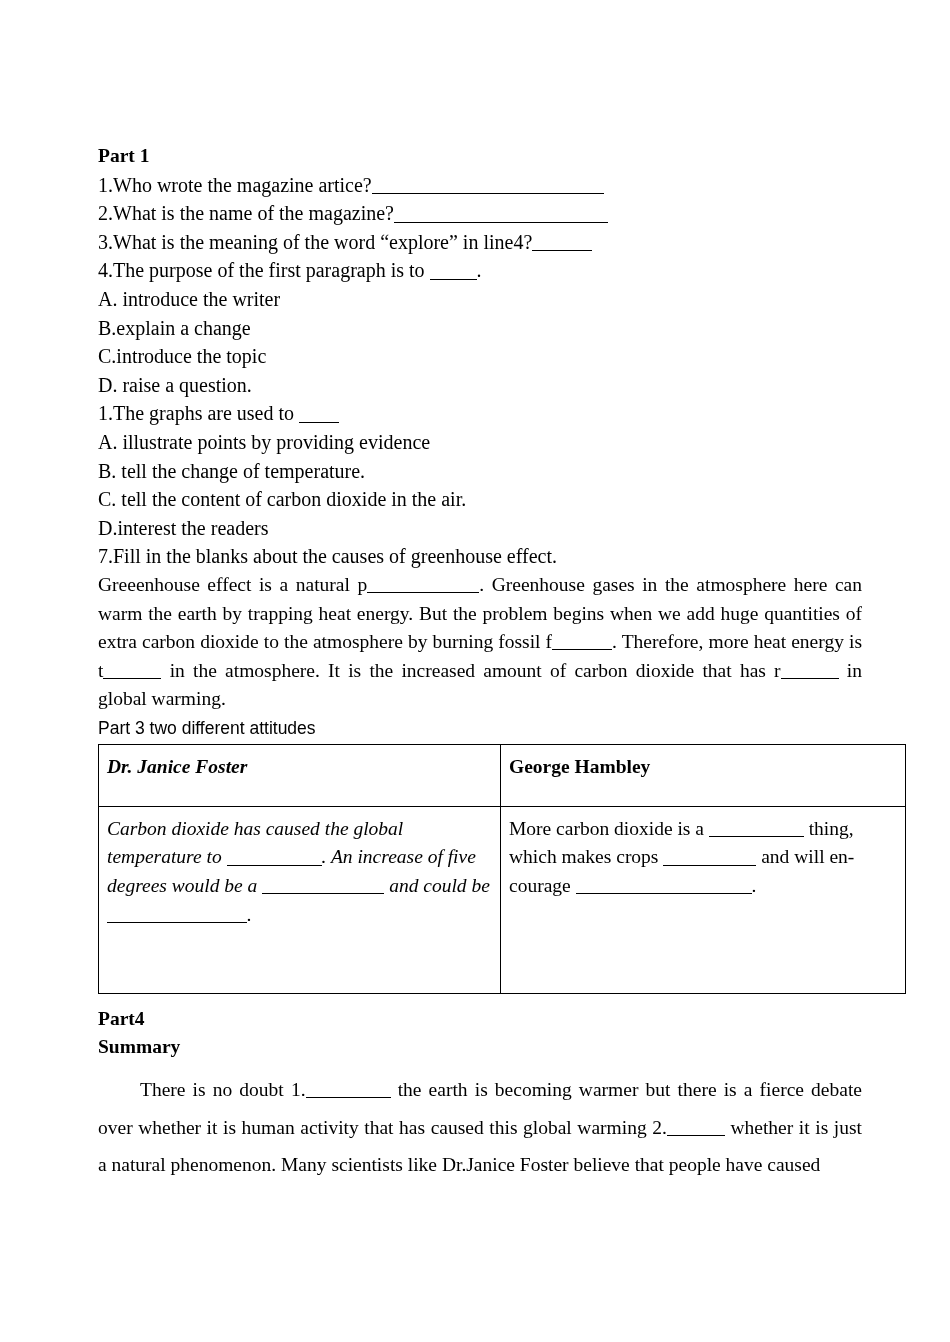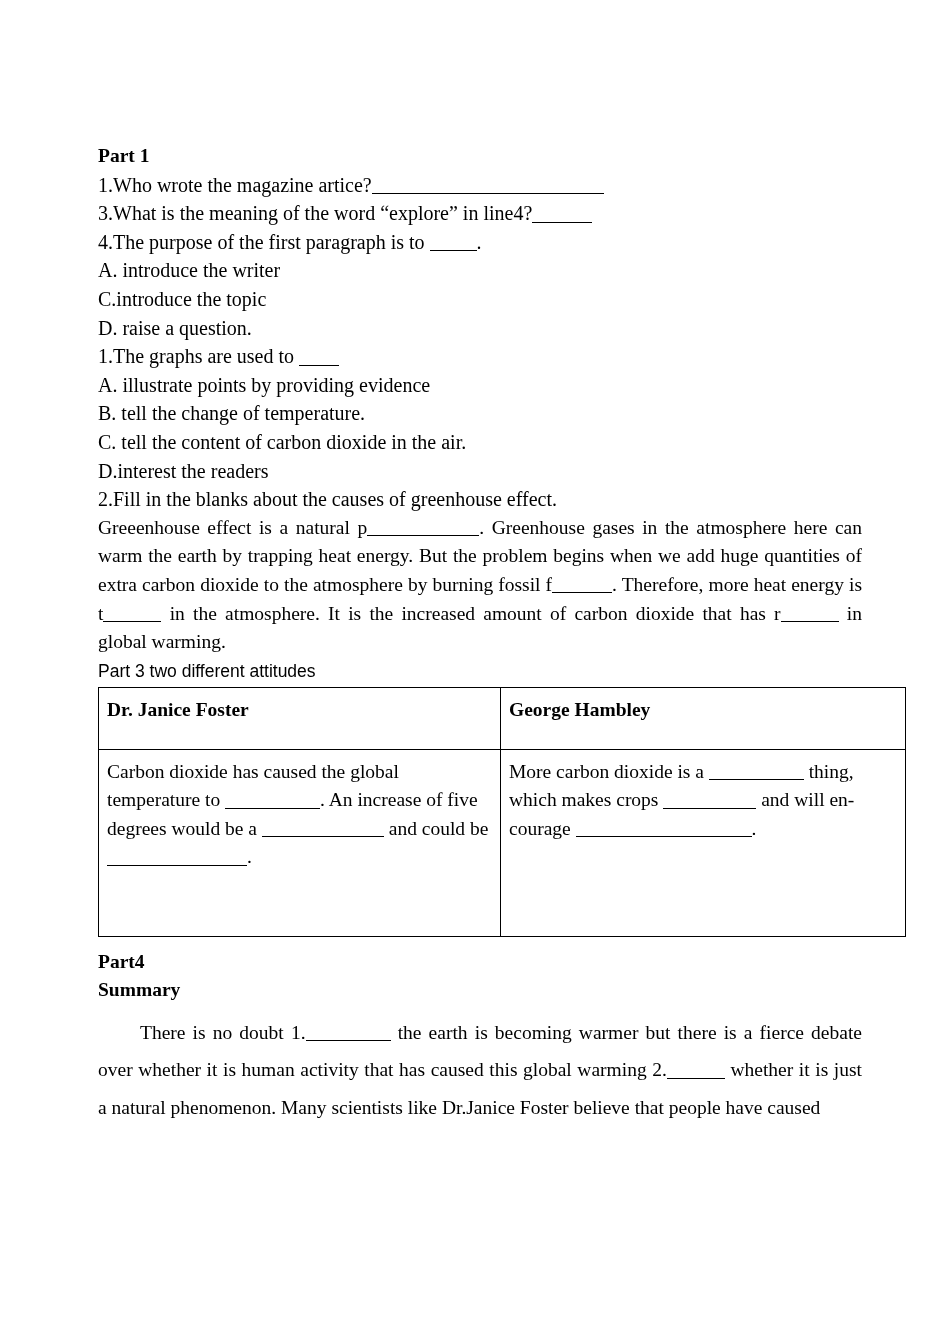--- a/index.html
+++ b/index.html
@@ -75,21 +75,21 @@
     margin-top: 3px;
     table-layout: fixed;
   }
   table.attitudes td {
     border: 1.6px solid #000;
     vertical-align: top;
     padding: 8px 9px 8px 8px;
     font-size: 19.5px;
     line-height: 28.6px;
   }
-  table.attitudes td.col-left { width: 384px; }
+  table.attitudes td.col-left { width: 384px; font-style: italic; }
   table.attitudes td.col-right { width: 387px; }
   table.attitudes tr.hdr td {
     font-weight: bold;
     height: 45px;
   }
   table.attitudes tr.body td {
     height: 170px;
   }
 
   
@@ -107,38 +107,40 @@
 </head>
 <body>
 
 <div class="page">
   <div class="content">
 
     <div class="heading">Part 1</div>
 
     <div class="line"><span>1.Who wrote the magazine artice?</span><span class="blk" style="width: 232px;"></span><span></span></div>
 
+    <div class="line"><span>2.What is the name of the magazine?</span><span class="blk" style="width: 214px;"></span><span></span></div>
 
     <div class="line"><span>3.What is the meaning of the word “explore” in line4?</span><span class="blk" style="width: 60px;"></span><span></span></div>
 
     <div class="line"><span>4.The purpose of the first paragraph is to </span><span class="blk" style="width: 47px;"></span><span>.</span></div>
 
     <div class="line">A. introduce the writer</div>
+    <div class="line">B.explain a change</div>
     <div class="line">C.introduce the topic</div>
     <div class="line">D. raise a question.</div>
 
 
     <div class="line"><span>1.The graphs are used to </span><span class="blk" style="width: 40px;"></span><span></span></div>
 
     <div class="line">A. illustrate points by providing evidence</div>
     <div class="line">B. tell the change of temperature.</div>
     <div class="line">C. tell the content of carbon dioxide in the air.</div>
     <div class="line">D.interest the readers</div>
 
-    <div class="line">2.Fill in the blanks about the causes of greenhouse effect.</div>
+    <div class="line">7.Fill in the blanks about the causes of greenhouse effect.</div>
 
     <div class="para"><span>Greeenhouse effect is a natural p</span><span class="blk" style="width: 112px;"></span><span>. Greenhouse gases in the atmosphere here can warm the earth by trapping heat energy. But the problem begins when we add huge quantities of extra carbon dioxide to the atmosphere by burning fossil f</span><span class="blk" style="width: 60px;"></span><span>. Therefore, more heat energy is t</span><span class="blk" style="width: 58px;"></span><span> in the atmosphere. It is the increased amount of carbon dioxide that has r</span><span class="blk" style="width: 58px;"></span><span> in global warming.</span></div>
 
     <div class="caption-sans">Part 3 two different attitudes</div>
 
     <table class="attitudes">
       <tbody>
           <tr class="hdr">
         <td class="col-left">Dr. Janice Foster</td>
         <td class="col-right">George Hambley</td>

